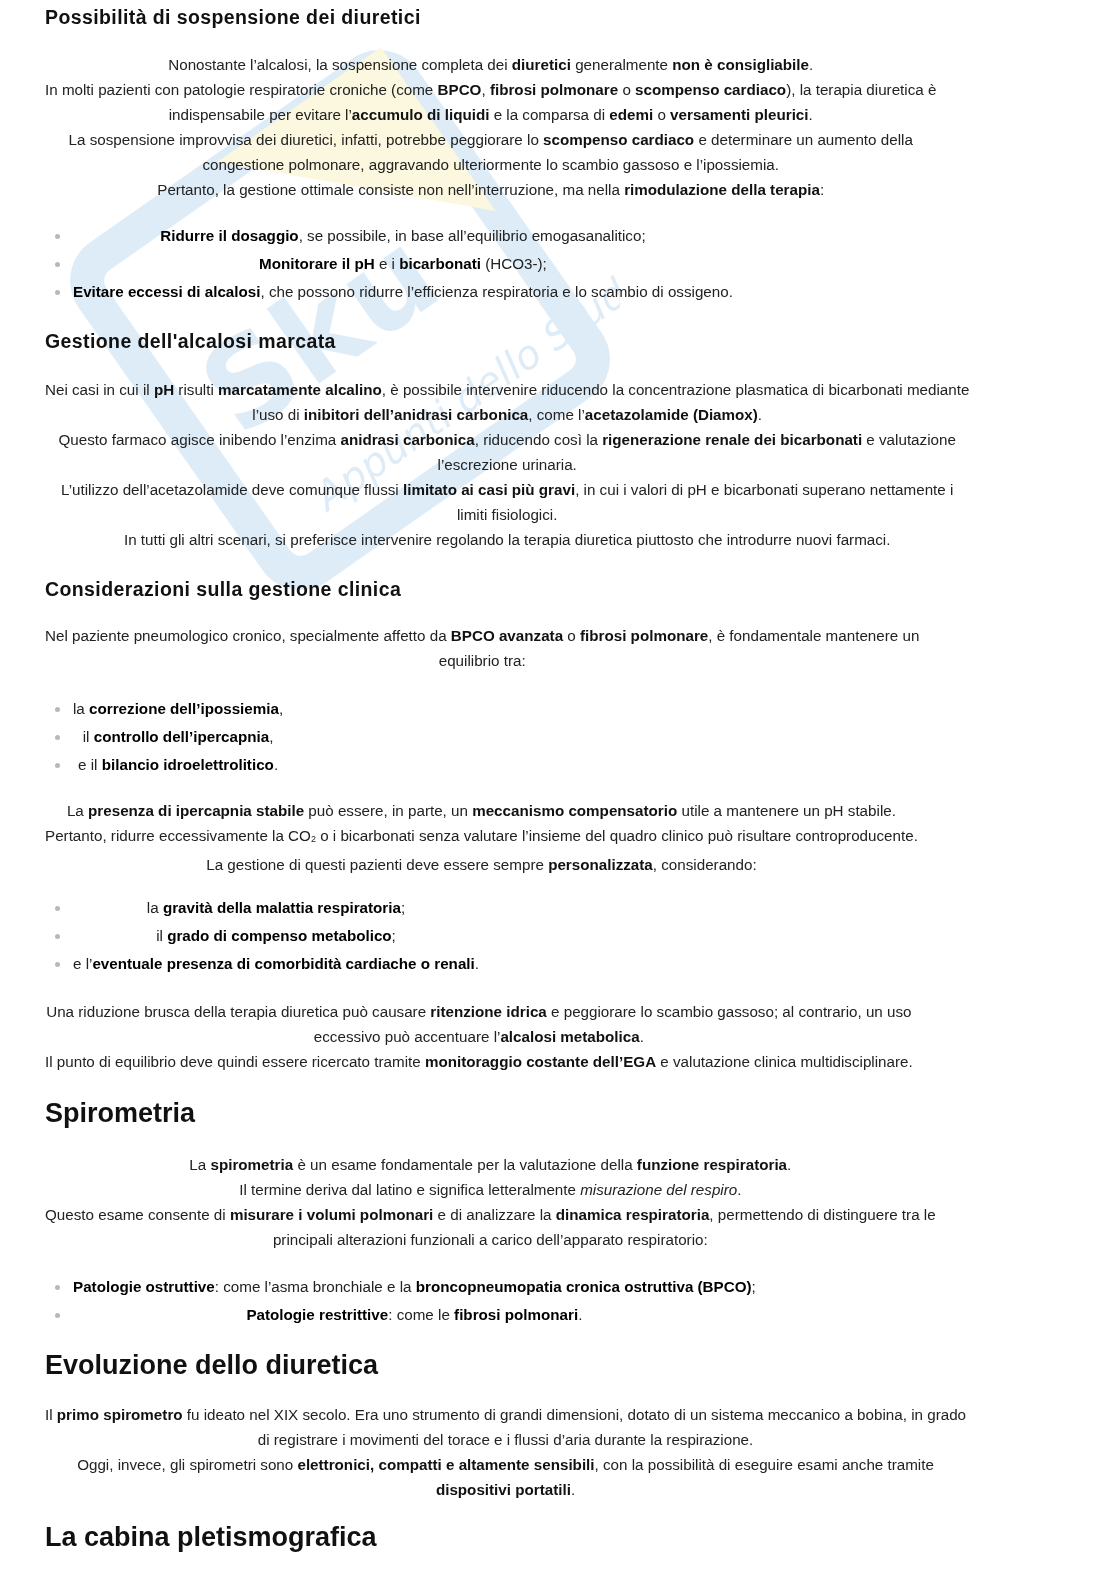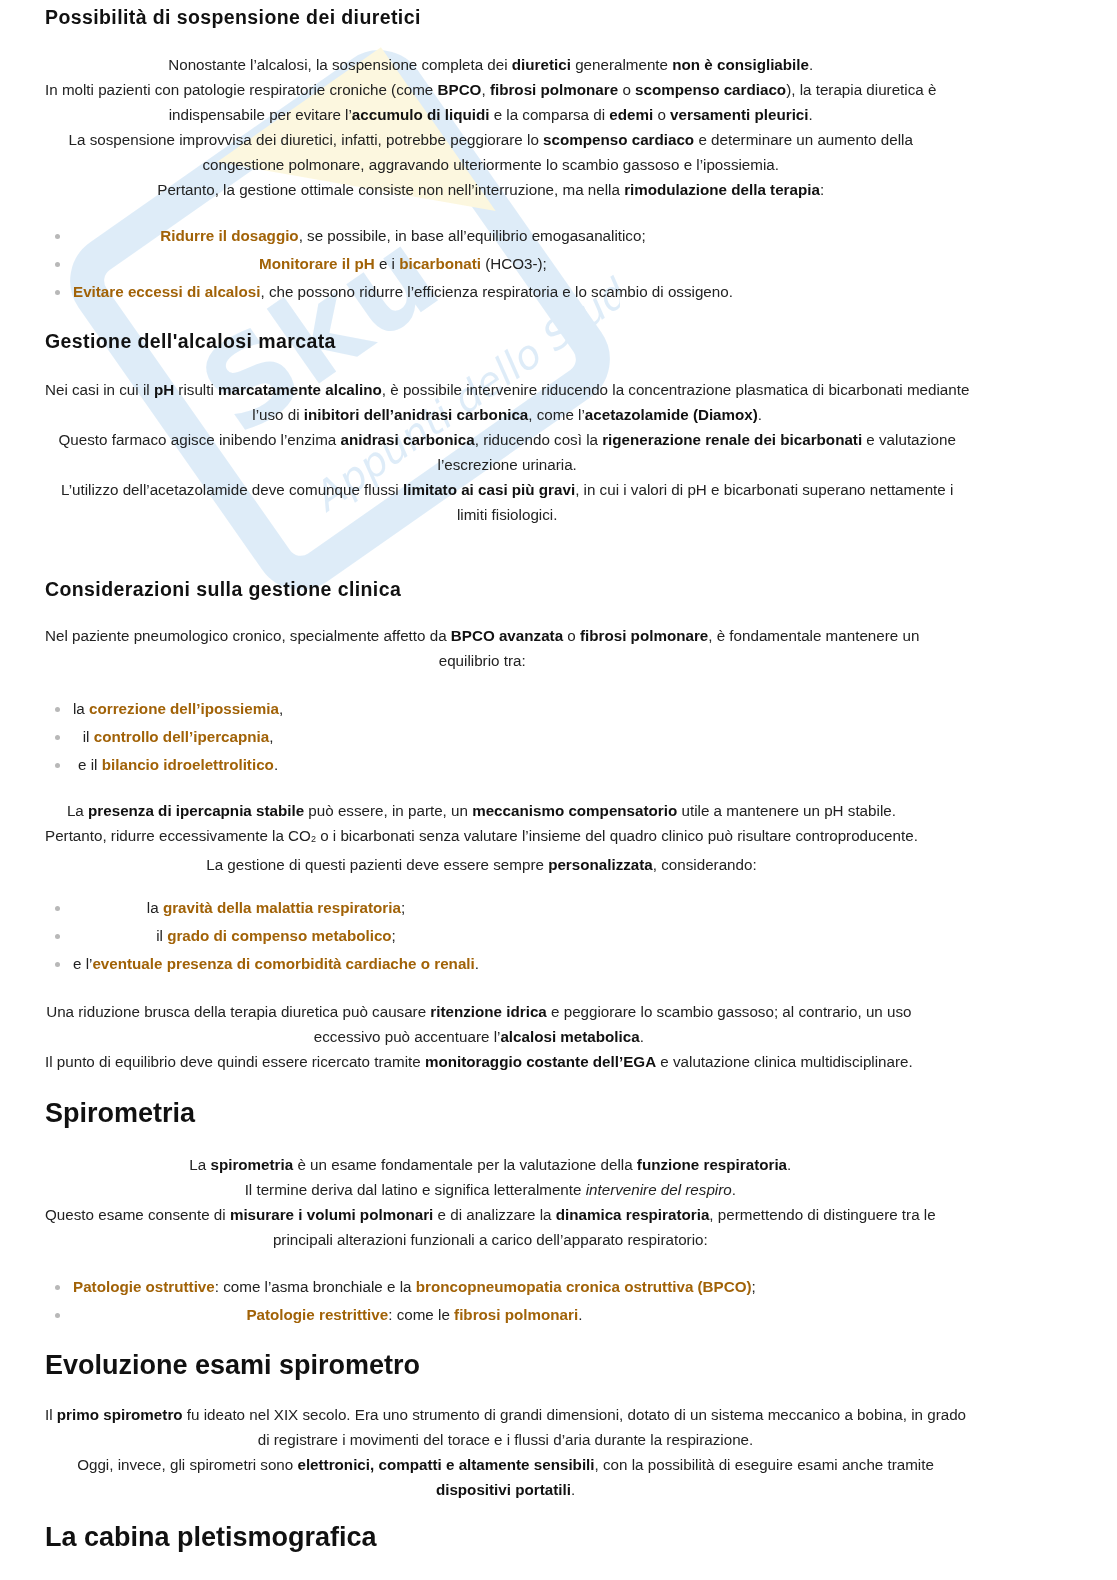--- a/index.html
+++ b/index.html
@@ -69,21 +69,21 @@
   ul.bul li::before {
     content: "";
     position: absolute;
     left: 10px;
     top: 12px;
     width: 5px;
     height: 5px;
     border-radius: 50%;
     background: #b8b8b8;
   }
-  ul.bul li b { color: #a16207; }
+  ul.bul li b { color: #000000; }
   .sub { font-size: 9px; vertical-align: -1px; }
   .block { position: absolute; left: 0; text-align: center; }
 </style>
 </head>
 <body>
 
 <svg class="watermark" viewBox="0 0 560 620" xmlns="http://www.w3.org/2000/svg">
   <g transform="translate(280,300) rotate(-35)">
     <rect x="-190" y="-190" width="380" height="380" rx="30" fill="none" stroke="#3a8fd6" stroke-width="34"></rect>
     <polygon points="-10,-200 190,-200 190,0" fill="#f2d23c"></polygon>
@@ -108,20 +108,21 @@
       <li><b>Evitare eccessi di alcalosi</b><span>, che possono ridurre l’efficienza respiratoria e lo scambio di ossigeno.</span></li>
     </ul>
     <h3 class="sec block" style="top: 328px;">Gestione dell'alcalosi marcata</h3>
     <div class="block" style="top: 377px;">
       <p class="line"><span>Nei casi in cui il </span><b>pH</b><span> risulti </span><b>marcatamente alcalino</b><span>, è possibile intervenire riducendo la concentrazione plasmatica di bicarbonati mediante</span></p>
       <p class="line"><span>l’uso di </span><b>inibitori dell’anidrasi carbonica</b><span>, come l’</span><b>acetazolamide (Diamox)</b><span>.</span></p>
       <p class="line"><span>Questo farmaco agisce inibendo l’enzima </span><b>anidrasi carbonica</b><span>, riducendo così la </span><b>rigenerazione renale dei bicarbonati</b><span> e valutazione</span></p>
       <p class="line"><span>l’escrezione urinaria.</span></p>
       <p class="line"><span>L’utilizzo dell’acetazolamide deve comunque flussi </span><b>limitato ai casi più gravi</b><span>, in cui i valori di pH e bicarbonati superano nettamente i</span></p>
       <p class="line"><span>limiti fisiologici.</span></p>
+      <p class="line"><span>In tutti gli altri scenari, si preferisce intervenire regolando la terapia diuretica piuttosto che introdurre nuovi farmaci.</span></p>
     </div>
     <h3 class="sec block" style="top: 576px;">Considerazioni sulla gestione clinica</h3>
     <div class="block" style="top: 623px;">
       <p class="line"><span>Nel paziente pneumologico cronico, specialmente affetto da </span><b>BPCO avanzata</b><span> o </span><b>fibrosi polmonare</b><span>, è fondamentale mantenere un</span></p>
       <p class="line"><span>equilibrio tra:</span></p>
     </div>
     <div class="block" style="top: 798px;">
       <p class="line"><span>La </span><b>presenza di ipercapnia stabile</b><span> può essere, in parte, un </span><b>meccanismo compensatorio</b><span> utile a mantenere un pH stabile.</span></p>
       <p class="line"><span>Pertanto, ridurre eccessivamente la CO</span><span class="sub">2</span><span> o i bicarbonati senza valutare l’insieme del quadro clinico può risultare controproducente.</span></p>
       <p class="line"><span>La gestione di questi pazienti deve essere sempre </span><b>personalizzata</b><span>, considerando:</span></p>
@@ -137,29 +138,29 @@
       <li><span>e il </span><b>bilancio idroelettrolitico</b><span>.</span></li>
     </ul>
     <ul class="bul block" style="top: 894px;">
       <li><span>la </span><b>gravità della malattia respiratoria</b><span>;</span></li>
       <li><span>il </span><b>grado di compenso metabolico</b><span>;</span></li>
       <li><span>e l’</span><b>eventuale presenza di comorbidità cardiache o renali</b><span>.</span></li>
     </ul>
     <h2 class="sec block" style="top: 1096px;">Spirometria</h2>
     <div class="block" style="top: 1152px;">
       <p class="line"><span>La </span><b>spirometria</b><span> è un esame fondamentale per la valutazione della </span><b>funzione respiratoria</b><span>.</span></p>
-      <p class="line"><span>Il termine deriva dal latino e significa letteralmente </span><i>intervenire del respiro</i><span>.</span></p>
+      <p class="line"><span>Il termine deriva dal latino e significa letteralmente </span><i>misurazione del respiro</i><span>.</span></p>
       <p class="line"><span>Questo esame consente di </span><b>misurare i volumi polmonari</b><span> e di analizzare la </span><b>dinamica respiratoria</b><span>, permettendo di distinguere tra le</span></p>
       <p class="line"><span>principali alterazioni funzionali a carico dell’apparato respiratorio:</span></p>
     </div>
     <ul class="bul block" style="top: 1273px;">
       <li><b>Patologie ostruttive</b><span>: come l’asma bronchiale e la </span><b>broncopneumopatia cronica ostruttiva (BPCO)</b><span>;</span></li>
       <li><b>Patologie restrittive</b><span>: come le </span><b>fibrosi polmonari</b><span>.</span></li>
     </ul>
-    <h2 class="sec block" style="top: 1348px;">Evoluzione esami spirometro</h2>
+    <h2 class="sec block" style="top: 1348px;">Evoluzione dello diuretica</h2>
     <div class="block" style="top: 1402px;">
       <p class="line"><span>Il </span><b>primo spirometro</b><span> fu ideato nel XIX secolo. Era uno strumento di grandi dimensioni, dotato di un sistema meccanico a bobina, in grado</span></p>
       <p class="line"><span>di registrare i movimenti del torace e i flussi d’aria durante la respirazione.</span></p>
       <p class="line"><span>Oggi, invece, gli spirometri sono </span><b>elettronici, compatti e altamente sensibili</b><span>, con la possibilità di eseguire esami anche tramite</span></p>
       <p class="line"><b>dispositivi portatili</b><span>.</span></p>
     </div>
     <h2 class="sec block" style="top: 1520px;">La cabina pletismografica</h2>
   </div>
 
 </body></html>

